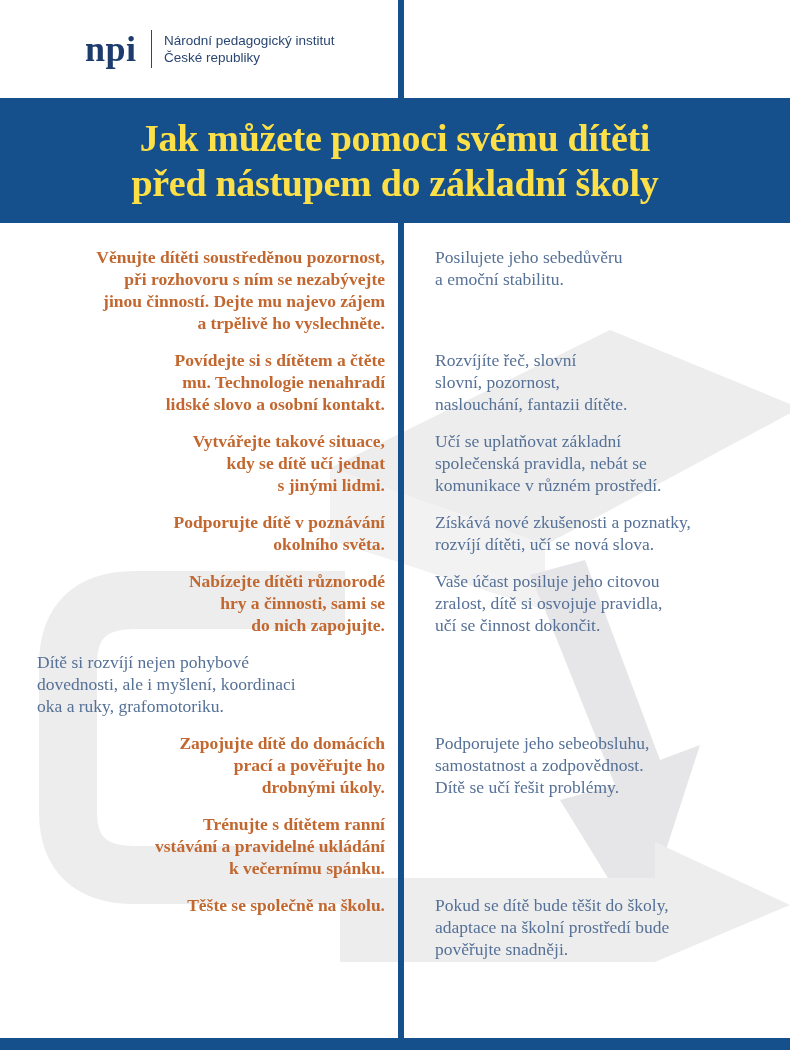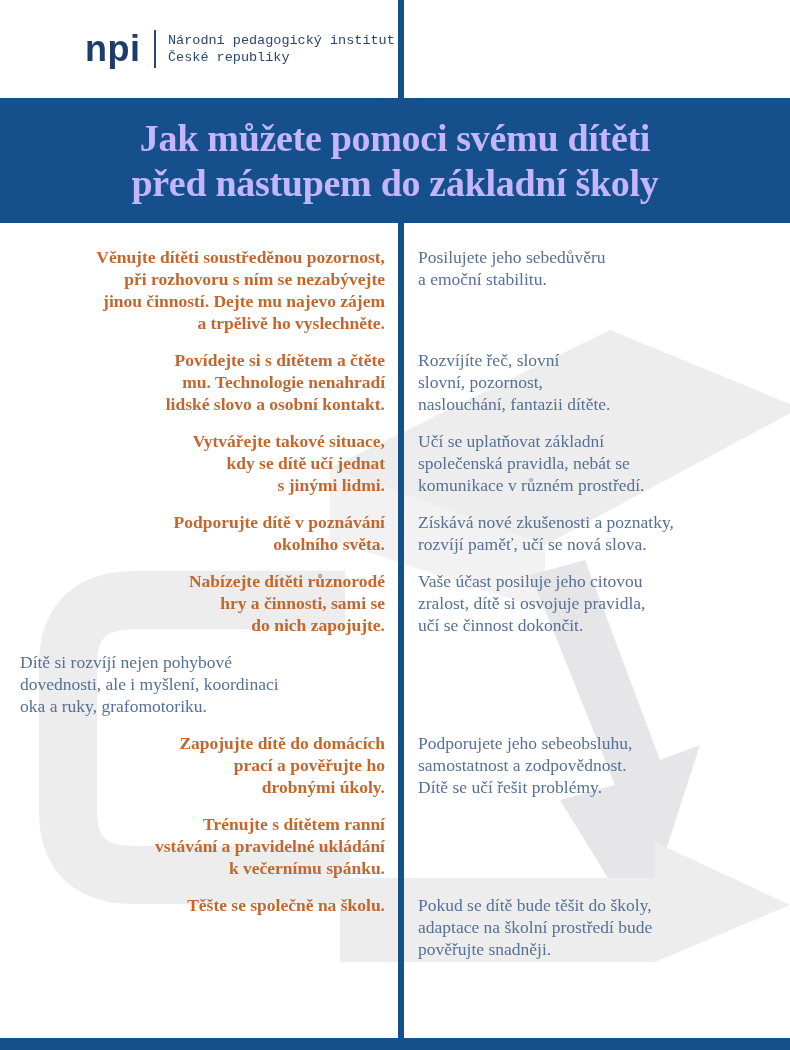--- a/index.html
+++ b/index.html
@@ -26,33 +26,33 @@
     position: absolute; top: 0; left: 0;
     width: 790px; height: 98px;
     background: #ffffff;
     z-index: 2;
   }
   .logo-block {
     position: absolute; top: 30px; left: 85px;
     display: flex; align-items: center;
   }
   .logo-mark {
-    font-family: Liberation Sans, sans-serif;
+    font-family: Liberation Serif, serif;
     font-weight: bold;
     font-size: 36px; line-height: 36px;
     color: #1d3c6d;
     letter-spacing: 0.5px;
   }
   .logo-sep {
     width: 1.5px; height: 38px;
     background: #2a4672;
     margin: 0 12px 0 14px;
   }
   .org-name {
-    font-family: Liberation Mono, monospace;
+    font-family: Liberation Sans, sans-serif;
     font-size: 13.5px; line-height: 17px;
     color: #2a4672;
     white-space: pre-line;
   }
   .header-rule {
     position: absolute; top: 0; left: 398px;
     width: 6px; height: 98px;
     background: #15508c;
   }
 
@@ -63,21 +63,21 @@
     background: #15508c;
     z-index: 2;
     display: flex; align-items: center; justify-content: center;
   }
   .banner h1 {
     margin: 0;
     font-family: "Liberation Serif", serif;
     font-weight: bold;
     font-size: 38px; line-height: 45px;
     letter-spacing: -0.3px;
-    color: #c4b5fd;
+    color: #fde047;
     text-align: center;
     white-space: pre-line;
   }
 
   
   .content {
     position: absolute; top: 223px; left: 0;
     width: 790px; height: 815px;
     z-index: 1;
     padding-top: 23px;
@@ -102,20 +102,21 @@
   .tip {
     padding: 0 13px 0 30px;
     text-align: right;
     font-weight: bold;
     color: #c2672f;
   }
   .benefit {
     padding: 0 16px 0 20px;
     text-align: left;
     color: #567197;
+    margin-left: 17px;
   }
 
   
   .bottom-bar {
     position: absolute; bottom: 0; left: 0;
     width: 790px; height: 12px;
     background: #15508c;
     z-index: 2;
   }
 </style>
@@ -176,21 +177,21 @@
 kdy se dítě učí jednat
 s jinými lidmi.</p>
       <p class="benefit">Učí se uplatňovat základní
 společenská pravidla, nebát se
 komunikace v různém prostředí.</p>
     </div>
     <div class="advice-row">
       <p class="tip">Podporujte dítě v poznávání
 okolního světa.</p>
       <p class="benefit">Získává nové zkušenosti a poznatky,
-rozvíjí paměť, učí se nová slova.</p>
+rozvíjí dítěti, učí se nová slova.</p>
     </div>
     <div class="advice-row">
       <p class="tip">Nabízejte dítěti různorodé
 hry a činnosti, sami se
 do nich zapojujte.</p>
       <p class="benefit">Vaše účast posiluje jeho citovou
 zralost, dítě si osvojuje pravidla,
 učí se činnost dokončit.</p>
     </div>
     <div class="advice-row">

